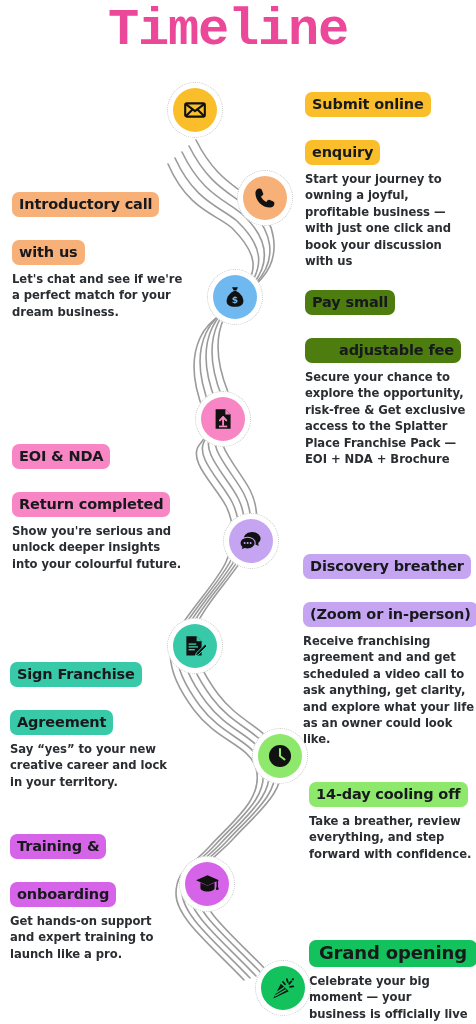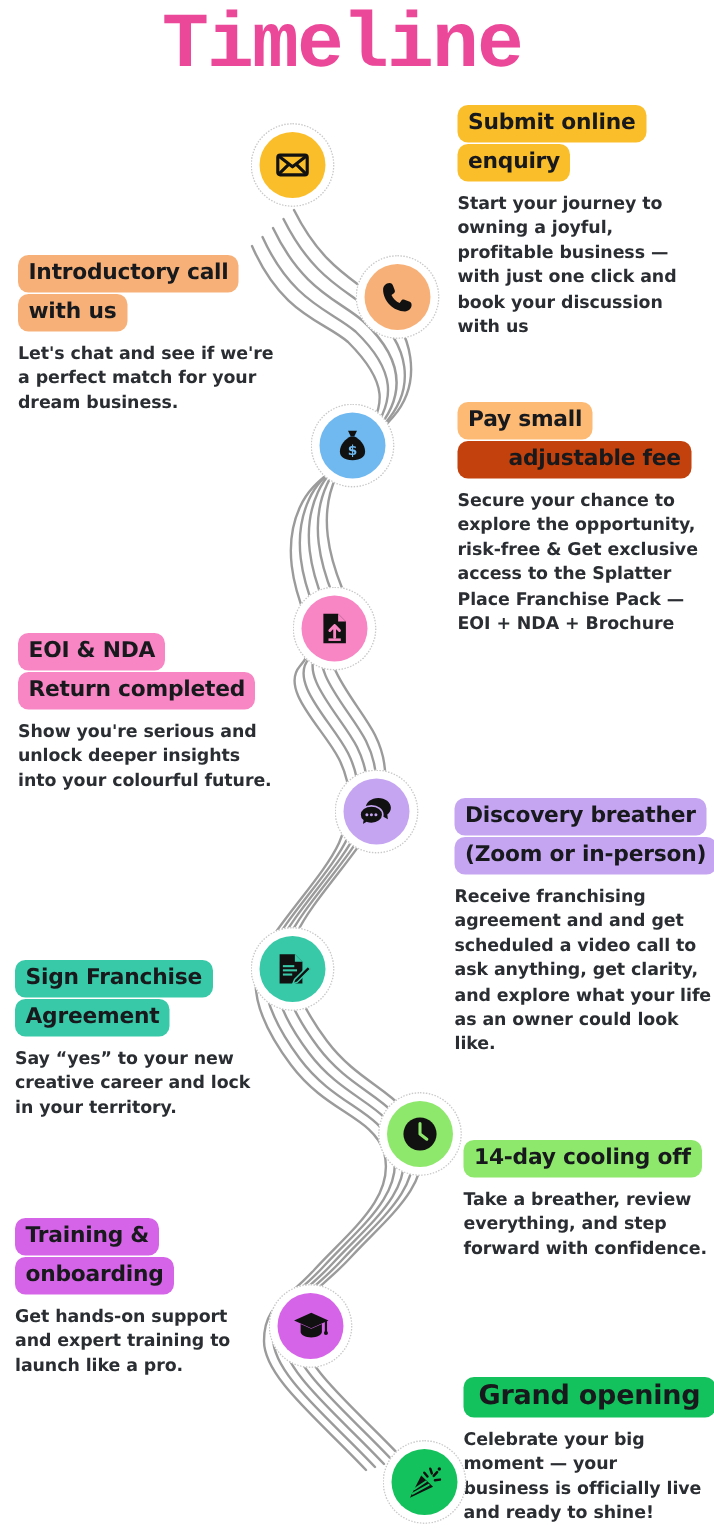--- a/index.html
+++ b/index.html
@@ -52,20 +52,21 @@
     display:inline-block;
     font-size:14.5px;
     line-height:20px;
     font-weight:700;
     color:#17191c;
     padding:2px 7px 3px 7px;
     border-radius:7px;
     margin-bottom:1px;
     white-space:nowrap;
     letter-spacing:-0.15px;
+    margin-top:22px;
   }
   .hlrow{display:block;line-height:0;}
   .body{
     margin-top:5px;
     font-size:11.6px;
     line-height:16.4px;
     color:#2a2d31;
     font-weight:600;
     letter-spacing:-0.05px;
   }
@@ -228,22 +229,22 @@
   <div class="step" style="left:12px;top:170px;width:178px;">
     <div class="heads">
       <span class="hlrow"><span class="hl" style="background:#F7B178;">Introductory call</span></span>
       <span class="hlrow"><span class="hl" style="background:#F7B178;">with us</span></span>
     </div>
     <div class="body">Let's chat and see if we're a perfect match for your dream business.</div>
   </div>
 
   <div class="step" style="left:305px;top:268px;width:172px;">
     <div class="heads">
-      <span class="hlrow"><span class="hl" style="background:#fdba74;">Pay small</span></span>
-      <span class="hlrow"><span class="hl" style="background:#c2410c;padding-left:34px;">adjustable  fee</span></span>
+      <span class="hlrow"><span class="hl" style="background:#4d7c0f;">Pay small</span></span>
+      <span class="hlrow"><span class="hl" style="background:#4d7c0f;padding-left:34px;">adjustable  fee</span></span>
     </div>
     <div class="body">Secure your chance to explore the opportunity, risk-free &amp; Get exclusive access to the Splatter Place Franchise Pack — EOI + NDA + Brochure</div>
   </div>
 
   <div class="step" style="left:12px;top:422px;width:176px;">
     <div class="heads">
       <span class="hlrow"><span class="hl" style="background:#F885C4;">EOI &amp; NDA</span></span>
       <span class="hlrow"><span class="hl" style="background:#F885C4;">Return completed</span></span>
     </div>
     <div class="body">Show you're serious and unlock deeper insights into your colourful future.</div>

